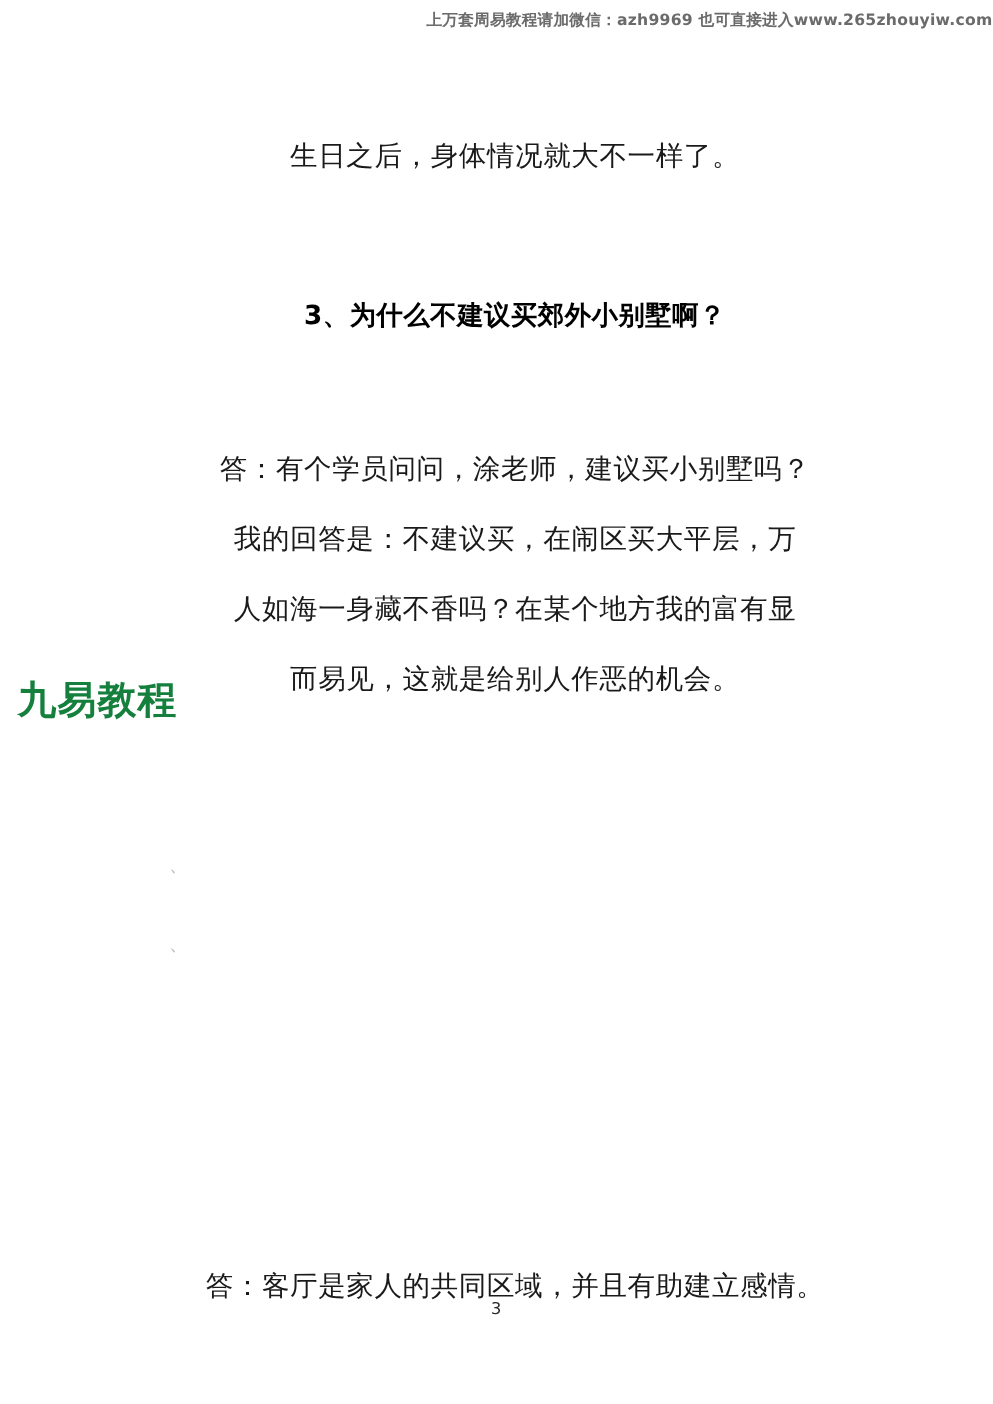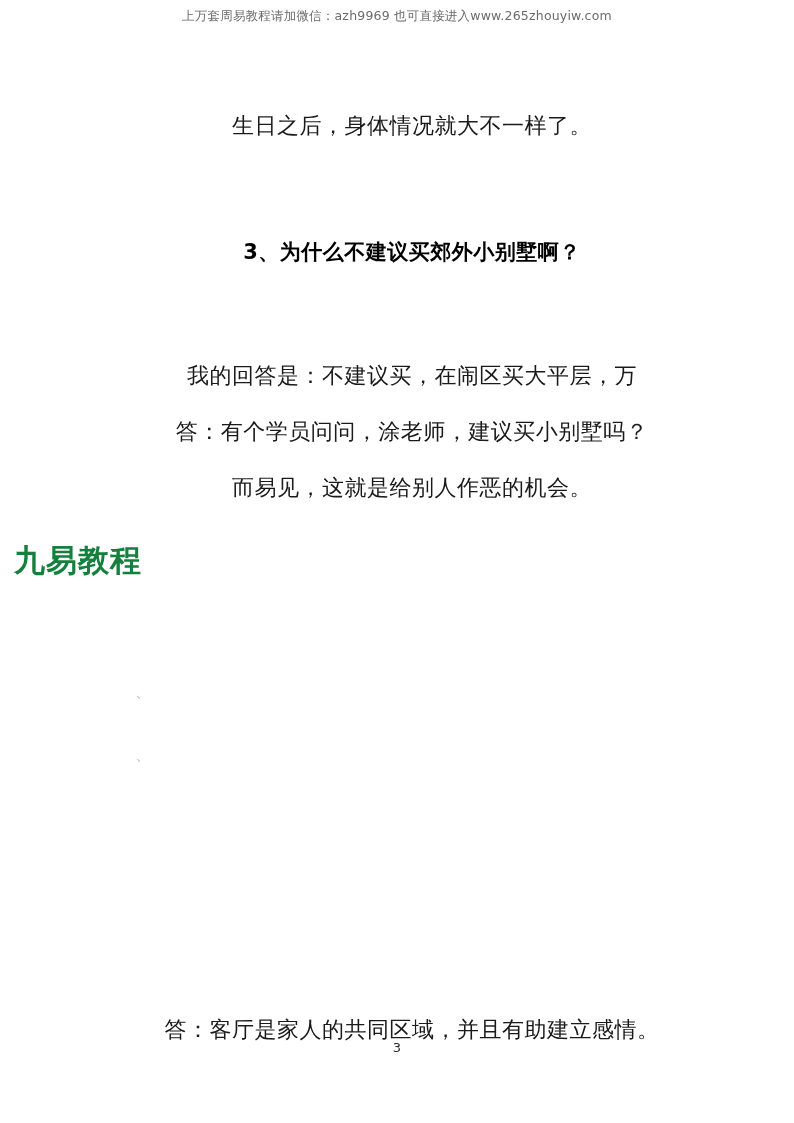--- a/index.html
+++ b/index.html
@@ -19,26 +19,27 @@
     position: relative;
     width: 794px;
     height: 1123px;
     box-sizing: border-box;
   }
   .header-banner {
     position: absolute;
     top: 8px;
     left: 0;
     width: 794px;
-    text-align: center;
+    text-align: right;
     font-family: "DejaVu Sans", "Liberation Sans", sans-serif;
     font-size: 12.5px;
     color: #6b6b6b;
     letter-spacing: 0.2px;
     white-space: nowrap;
+    font-weight: bold;
   }
   .para {
     font-size: 22px;
     line-height: 56px;
     letter-spacing: 0.5px;
     color: #1a1a1a;
     font-family: "DejaVu Serif", "Liberation Serif", serif;
   }
   .heading {
     font-size: 21px;
@@ -101,22 +102,23 @@
 
   <div class="blk-intro">
     <div class="para line">生日之后，身体情况就大不一样了。</div>
   </div>
 
   <div class="blk-q3">
     <div class="heading line">3、为什么不建议买郊外小别墅啊？</div>
   </div>
 
   <div class="blk-a3">
+    <div class="para line">答：有个学员问问，涂老师，建议买小别墅吗？</div>
     <div class="para line">我的回答是：不建议买，在闹区买大平层，万</div>
-    <div class="para line">答：有个学员问问，涂老师，建议买小别墅吗？</div>
+    <div class="para line">人如海一身藏不香吗？在某个地方我的富有显</div>
     <div class="para line">而易见，这就是给别人作恶的机会。</div>
   </div>
 
   <div class="watermark">九易教程</div>
 
   <div class="smudge smudge-1">、</div>
   <div class="smudge smudge-2">、</div>
 
 
   <div class="blk-a4">

